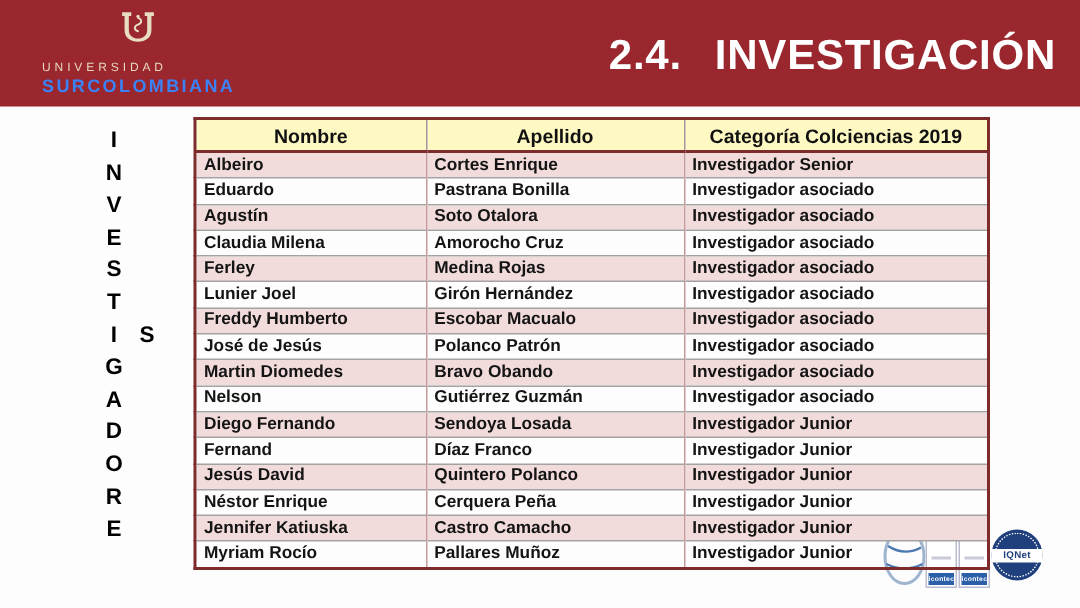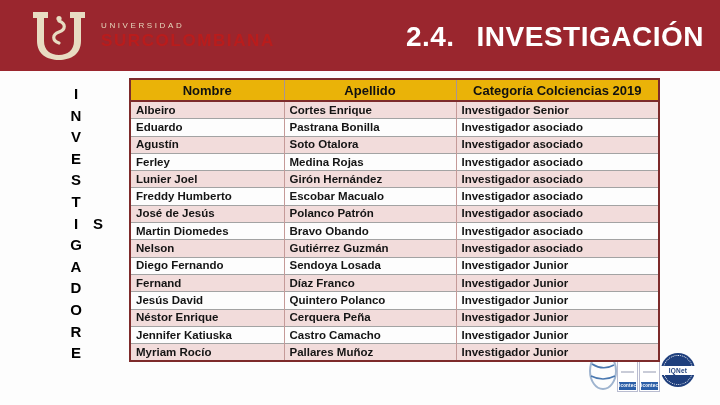--- a/index.html
+++ b/index.html
@@ -2,46 +2,46 @@
 <html><head>
 <meta charset="utf-8">
 <style>
   html,body{margin:0;padding:0}
   body{
     width:720px;height:405px;position:relative;overflow:hidden;
     background:#fdfdfd;font-family:"Liberation Sans",sans-serif;
   }
   
   .band{position:absolute;left:0;top:0;width:720px;height:71px;background:#9a262e;}
-  .logo-wrap{position:absolute;left:28px;top:7px;height:57px;display:flex;align-items:center;gap:11px;}
+  .logo-wrap{position:absolute;left:28px;top:7px;height:57px;display:flex;align-items:center;gap:11px;flex-direction:column;}
   .logo-mark{width:62px;height:54px;}
   .logo-text{display:flex;flex-direction:column;gap:1px;}
   .logo-univ{font-size:8px;letter-spacing:2.6px;color:#e6d9bd;}
-  .logo-name{font-size:17px;font-weight:bold;letter-spacing:1.6px;color:#b91c1c;}
+  .logo-name{font-size:12px;font-weight:bold;letter-spacing:1.6px;color:#3b82f6;}
   .slide-title{
     position:absolute;right:16px;top:21px;display:flex;gap:22px;
     color:#ffffff;font-weight:bold;font-size:28px;letter-spacing:.5px;
   }
   
   .vword{
     position:absolute;left:66px;top:83px;width:20px;text-align:center;
     font-size:15px;font-weight:bold;line-height:21.6px;color:#000;white-space:pre-line;
   }
   .vword-s{
     position:absolute;left:90px;top:213px;width:16px;text-align:center;
     font-size:15px;font-weight:bold;line-height:21.6px;color:#000;
   }
   
   table.roster{
     position:absolute;left:129px;top:78px;width:529px;z-index:2;
     border-collapse:collapse;table-layout:fixed;
     border:2px solid #7d2b2b;
   }
   .roster th{
-    height:20px;background:#eab308;color:#111;
+    height:20px;background:#fef9c3;color:#111;
     font-size:13px;font-weight:bold;text-align:center;
     border-bottom:2px solid #7d2b2b;border-left:1px solid #a89493;
     padding:0;overflow:hidden;white-space:nowrap;
   }
   .roster th:first-child{border-left:none;}
   .roster td{
     height:16.3px;color:#141414;
     font-size:11.5px;font-weight:bold;line-height:15px;
     padding:0 0 0 5px;overflow:hidden;white-space:nowrap;
     border-left:1px solid #c59a98;border-top:1px solid #a3a3a3;
@@ -154,20 +154,25 @@
         <td>Eduardo</td>
         <td>Pastrana Bonilla</td>
         <td>Investigador asociado</td>
       </tr>
     <tr>
         <td>Agustín</td>
         <td>Soto Otalora</td>
         <td>Investigador asociado</td>
       </tr>
     <tr>
+        <td>Claudia Milena</td>
+        <td>Amorocho Cruz</td>
+        <td>Investigador asociado</td>
+      </tr>
+    <tr>
         <td>Ferley</td>
         <td>Medina Rojas</td>
         <td>Investigador asociado</td>
       </tr>
     <tr>
         <td>Lunier Joel</td>
         <td>Girón Hernández</td>
         <td>Investigador asociado</td>
       </tr>
     <tr>

